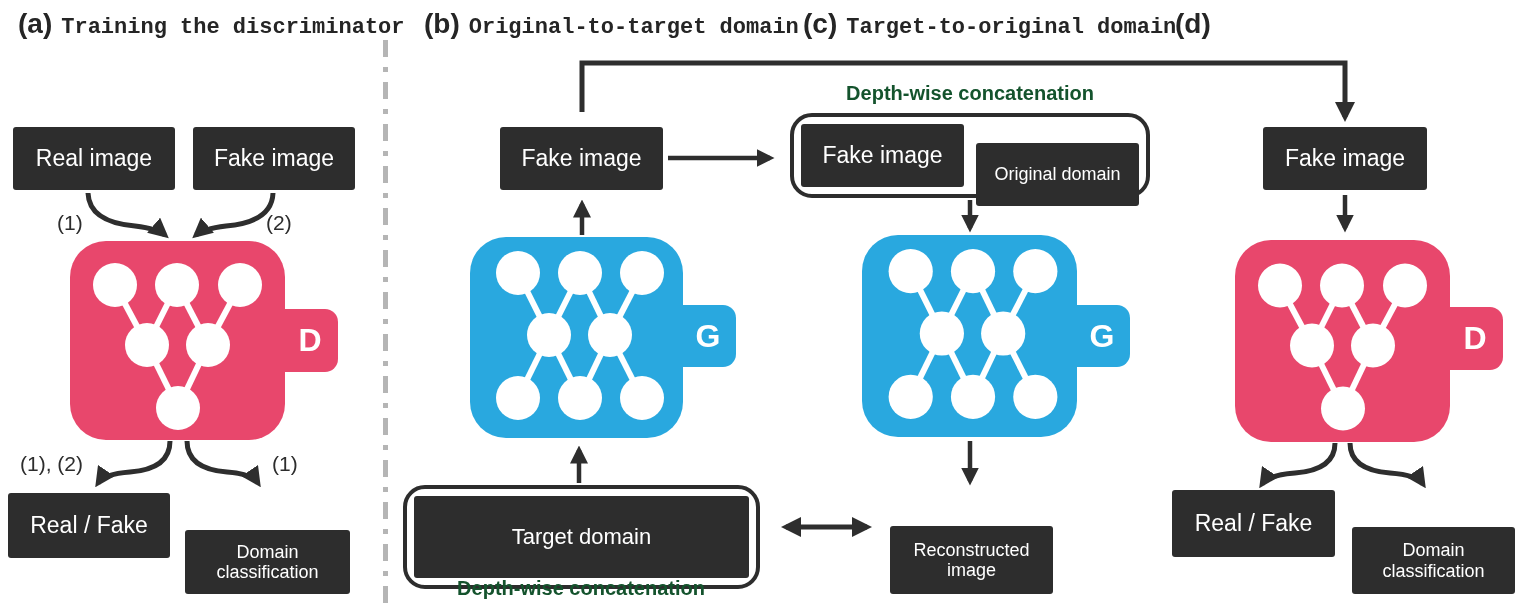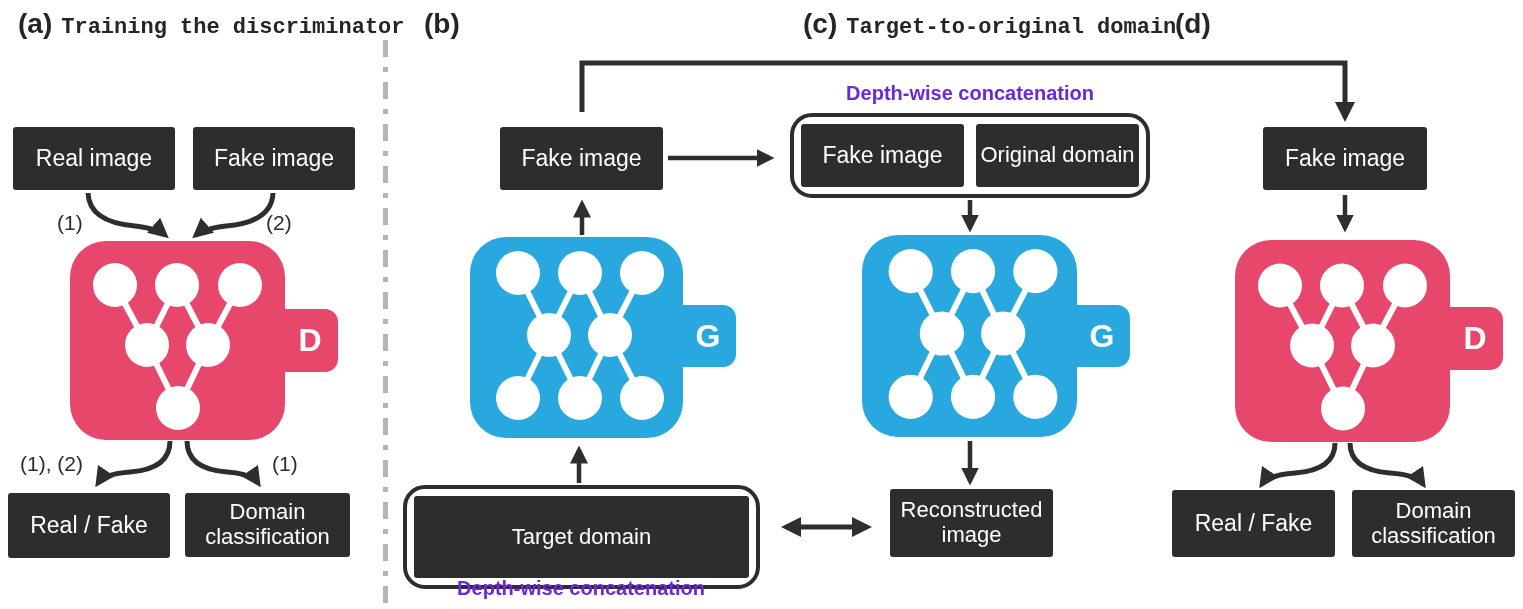--- a/index.html
+++ b/index.html
@@ -18,29 +18,29 @@
 
   .title{position:absolute;top:8px;display:flex;align-items:baseline;gap:9px;color:#252525;white-space:nowrap;}
   .title .tag{font-size:28px;font-weight:bold;}
   .title .ttl{font-size:22px;font-weight:bold;font-family:Liberation Mono, monospace;}
 
   .dbox{
     position:absolute;background:#2d2d2d;color:#ffffff;border-radius:3px;
     display:flex;align-items:center;justify-content:center;text-align:center;
     font-size:23px;line-height:1.12;
   }
-  .dbox.small{font-size:22px;}
+  .dbox.small{font-size:18px;margin-top:37px;}
 
   .concat{
     position:absolute;border:4px solid #2d2d2d;border-radius:22px;background:#ffffff;
     display:flex;align-items:center;justify-content:space-between;padding:7px;box-sizing:border-box;gap:12px;
   }
   .concat .dbox{position:relative;flex:1 1 0;height:100%;}
 
-  .caption{position:absolute;font-size:20px;font-weight:bold;color:#6d28d9;text-align:center;white-space:nowrap;}
+  .caption{position:absolute;font-size:20px;font-weight:bold;color:#14532d;text-align:center;white-space:nowrap;}
 
   .alabel{position:absolute;font-size:21px;color:#2d2d2d;white-space:nowrap;}
 
   .net{position:absolute;border-radius:36px;}
   .net.pink{background:#e8476c;}
   .net.blue{background:#29a8df;}
   .net svg{position:absolute;left:0;top:0;width:100%;height:100%;}
   .tab{
     position:absolute;left:calc(100% - 3px);width:56px;
     border-radius:0 13px 13px 0;
@@ -83,20 +83,21 @@
     <path d="M 1335 443 Q 1335 470 1295 473 Q 1268 475 1262 484" fill="none" stroke="#2e2e2e" stroke-width="5" marker-end="url(#ah)"></path>
     <path d="M 1350 443 Q 1350 470 1390 473 Q 1417 475 1423 484" fill="none" stroke="#2e2e2e" stroke-width="5" marker-end="url(#ah)"></path>
   </svg>
 
   <div class="title" style="left:18px">
     <span class="tag">(a)</span>
     <span class="ttl">Training the discriminator</span>
   </div>
   <div class="title" style="left:424px">
     <span class="tag">(b)</span>
+    <span class="ttl">Original-to-target domain</span>
   </div>
   <div class="title" style="left:803px">
     <span class="tag">(c)</span>
     <span class="ttl">Target-to-original domain</span>
   </div>
   <div class="title" style="left:1175px">
     <span class="tag">(d)</span>
   </div>
 
   <div class="dbox" style="left:13px;top:127px;width:162px;height:63px">Real image</div>

